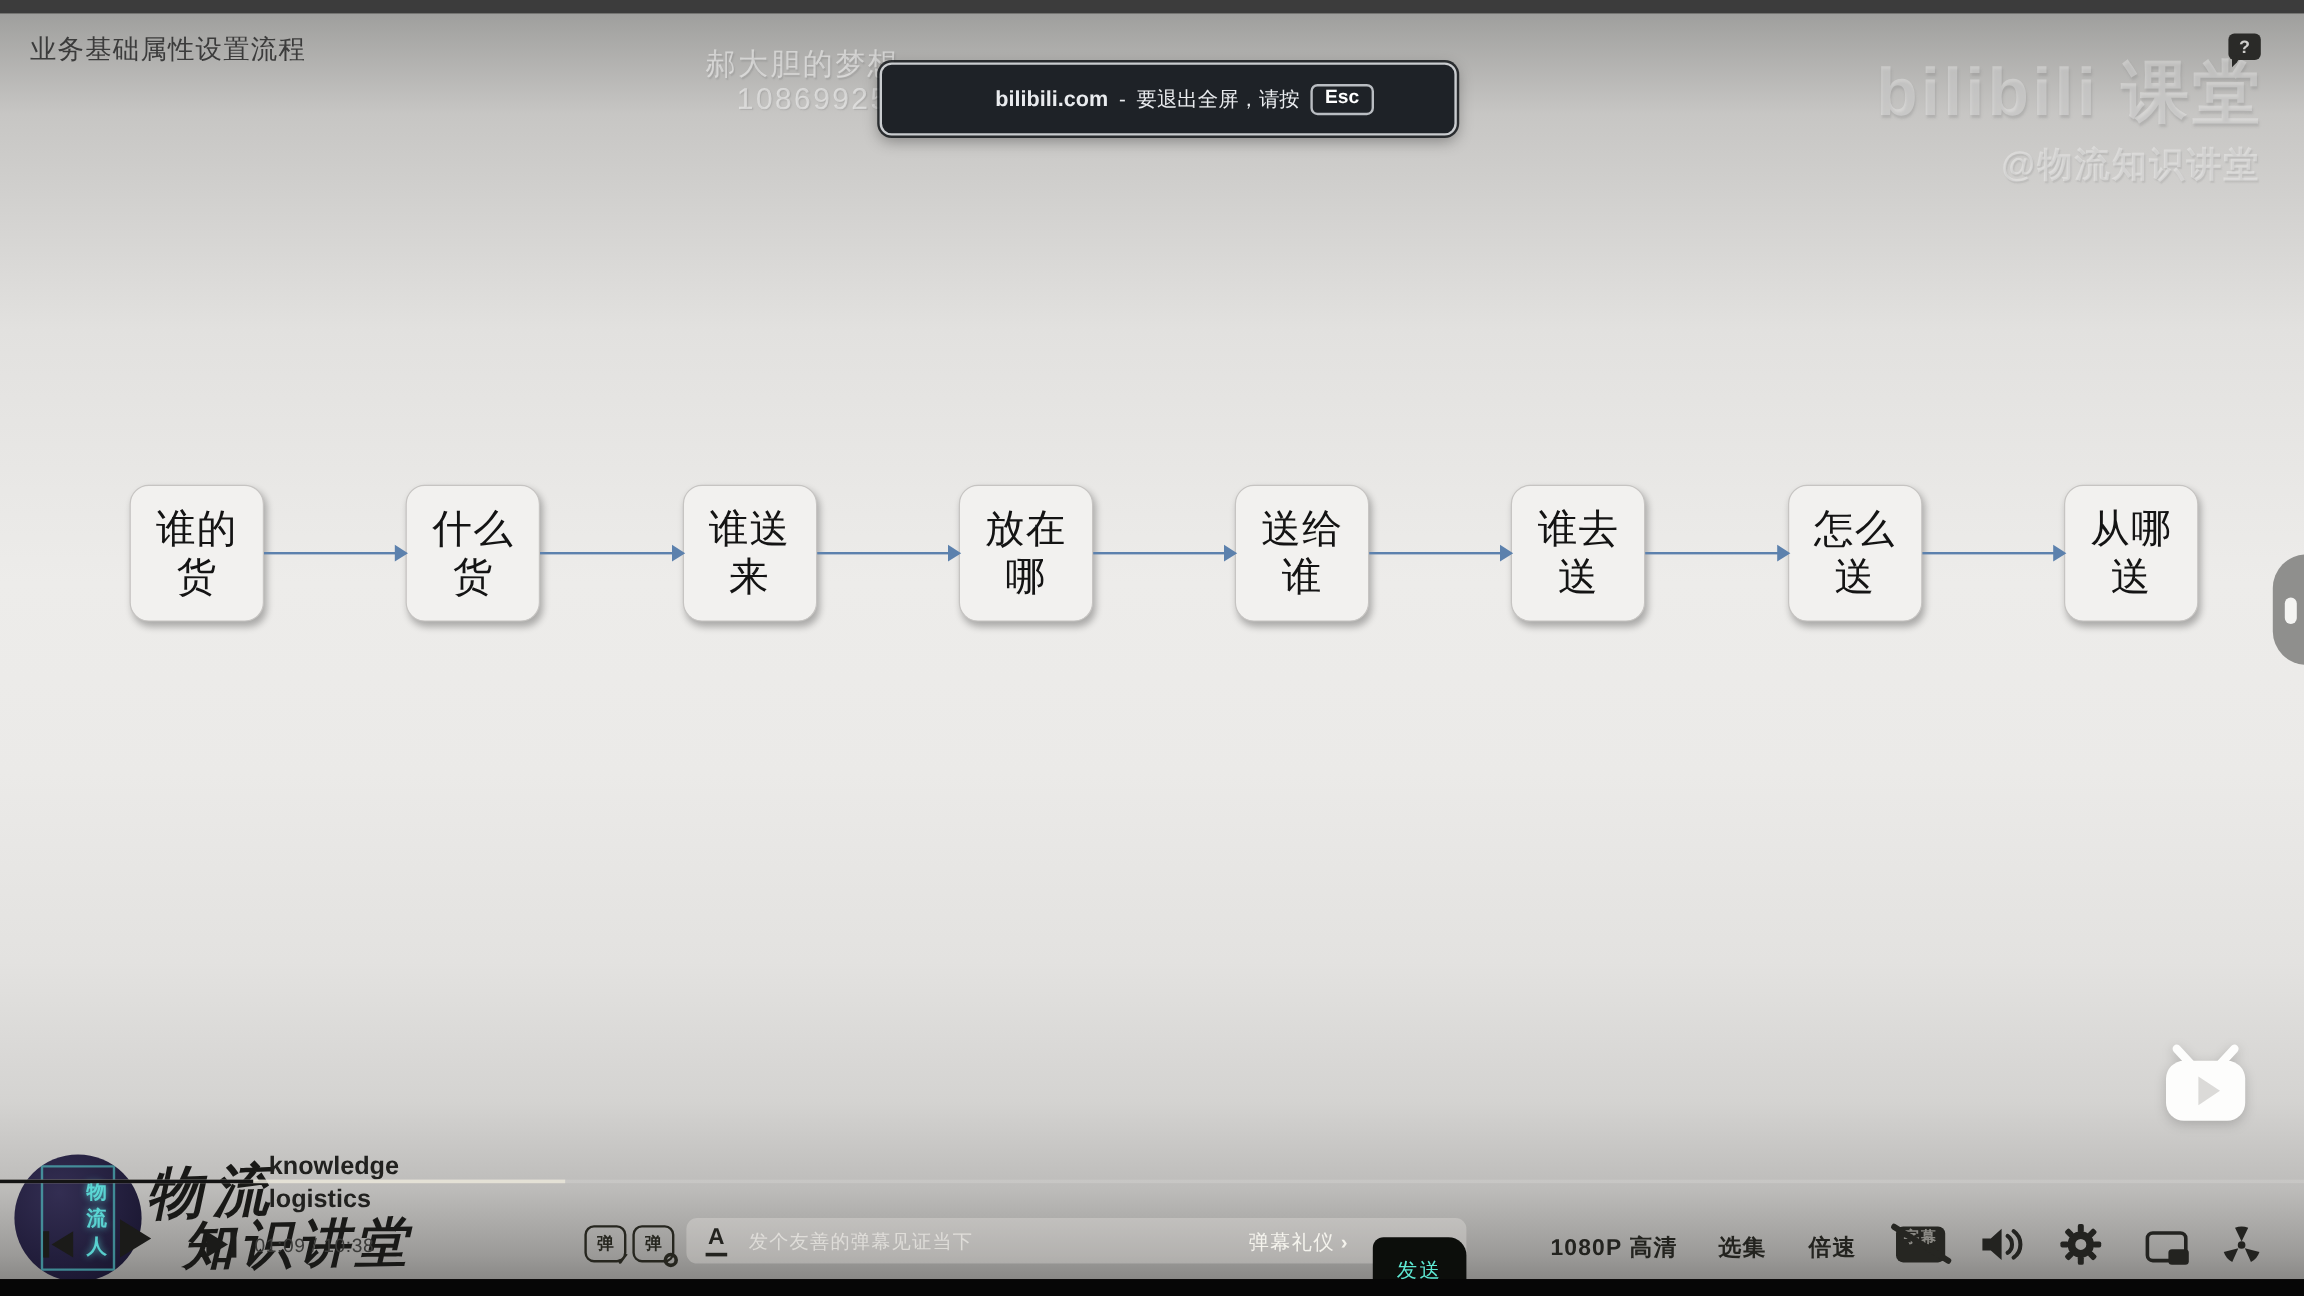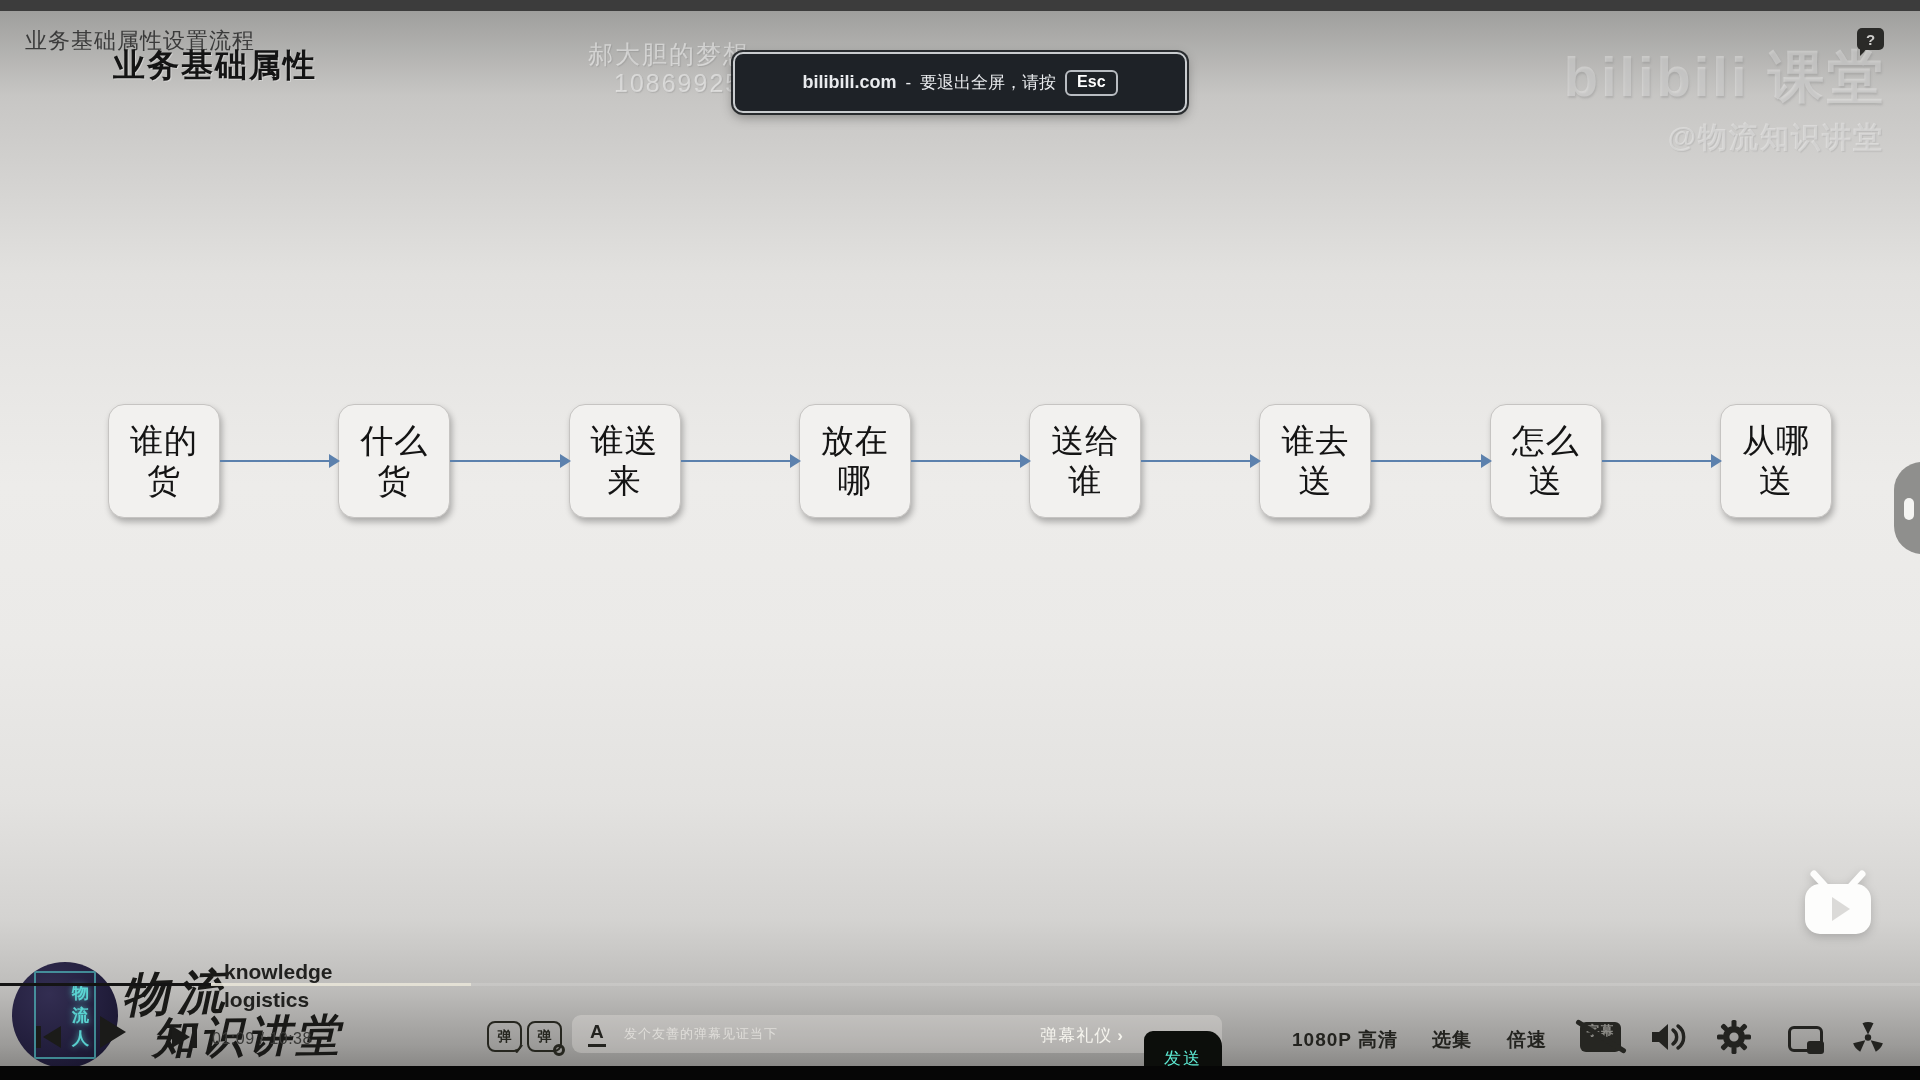--- a/index.html
+++ b/index.html
@@ -21,21 +21,21 @@
     font-size:25px;letter-spacing:2px;text-shadow:1px 1px 1px rgba(110,110,110,.25);line-height:29px;}
   #uid-watermark .l2{padding-left:26px;}
   
   #brand-logo{right:34px;top:40px;z-index:2;font-size:56px;font-weight:800;letter-spacing:3px;
     color:rgba(255,255,255,.30);text-shadow:1px 2px 2px rgba(130,130,130,.30);}
   #brand-handle{right:36px;top:118px;z-index:2;font-size:29px;font-weight:700;letter-spacing:2px;
     color:rgba(255,255,255,.32);text-shadow:1px 1px 1px rgba(140,140,140,.25);}
   
   #notification{left:733px;top:52px;width:450px;height:57px;z-index:30;background:#1e2227;
     border:2px solid #c9cccf;border-radius:10px;box-shadow:0 0 0 2px rgba(20,23,27,.85),0 4px 12px rgba(0,0,0,.35);
-    display:flex;align-items:center;justify-content:center;gap:9px;color:#e9ebee;font-size:17px;}
+    display:flex;align-items:center;justify-content:center;gap:9px;color:#e9ebee;font-size:17px;padding-left:27px;}
   #notification .site{font-weight:800;font-size:18px;}
   #notification .esc-key{border:2px solid #b9bdc2;border-radius:6px;padding:1px 10px 3px;
     font-weight:bold;font-size:16px;color:#fff;}
   
   #help-bubble{left:1857px;top:28px;width:27px;height:22px;background:#2a2a28;border-radius:5px;
     z-index:3;color:#cfcecc;font-weight:bold;font-size:15px;display:flex;align-items:center;justify-content:center;}
   #help-bubble::after{content:"";position:absolute;left:3px;bottom:-6px;border:4px solid transparent;
     border-top:6px solid #2a2a28;border-left:4px solid #2a2a28;}
   
   #flowchart{left:108px;top:404px;width:1724px;height:114px;z-index:2;display:flex;align-items:center;}
@@ -83,21 +83,21 @@
   #dm-toggle{left:487px;top:1021px;}
   #dm-toggle .mark{position:absolute;right:-5px;bottom:-7px;font-size:14px;font-weight:900;color:#26261f;}
   #dm-settings{left:527px;top:1021px;}
   #dm-settings .mark{position:absolute;right:-5px;bottom:-6px;width:6px;height:6px;border:3px solid #26261f;
     border-radius:50%;background:transparent;}
   
   #dm-inputbar{left:572px;top:1015px;width:650px;height:38px;border-radius:9px;z-index:10;
     background:rgba(250,248,244,.26);}
   #font-icon{position:absolute;left:16px;top:6px;font-size:19px;font-weight:bold;color:#23231f;
     border-bottom:3px solid #23231f;padding:0 2px 1px;}
-  #dm-placeholder{position:absolute;left:52px;top:10px;font-size:13px;color:rgba(253,251,245,.55);letter-spacing:1px;}
+  #dm-placeholder{position:absolute;left:52px;top:10px;font-size:16px;color:rgba(253,251,245,.55);letter-spacing:1px;}
   #dm-etiquette{position:absolute;right:98px;top:9px;font-size:17px;color:rgba(250,248,242,.92);letter-spacing:1px;margin-left:20px;}
   #dm-etiquette .chev{margin-left:5px;font-weight:bold;}
   #dm-send{position:absolute;right:0;top:16px;width:78px;height:55px;background:#0c0e0b;
     border-radius:9px 15px 15px 9px;display:flex;align-items:center;justify-content:center;
     font-size:17px;color:#5eead4;letter-spacing:2px;}
   
   .ctl-text{z-index:10;font-size:19px;font-weight:700;color:#23231f;letter-spacing:1px;}
   #btn-quality{left:1292px;top:1027px;}
   #btn-episodes{left:1432px;top:1027px;}
   #btn-speed{left:1507px;top:1027px;}
@@ -123,21 +123,20 @@
 </style>
 </head>
 <body>
 
 <div id="screen">
 
   <div class="abs" id="slide"></div>
   <div class="abs" id="top-band"></div>
 
   <div class="abs" id="title-small">业务基础属性设置流程</div>
-  <div class="abs" id="title-big">业务基础属性</div>
 
   <div class="abs" id="uid-watermark">
     <div class="l1">郝大胆的梦想</div>
     <div class="l2">10869925</div>
   </div>
 
   <div class="abs" id="brand-logo">bilibili 课堂</div>
   <div class="abs" id="brand-handle">@物流知识讲堂</div>
 
   <div class="abs" id="notification">

